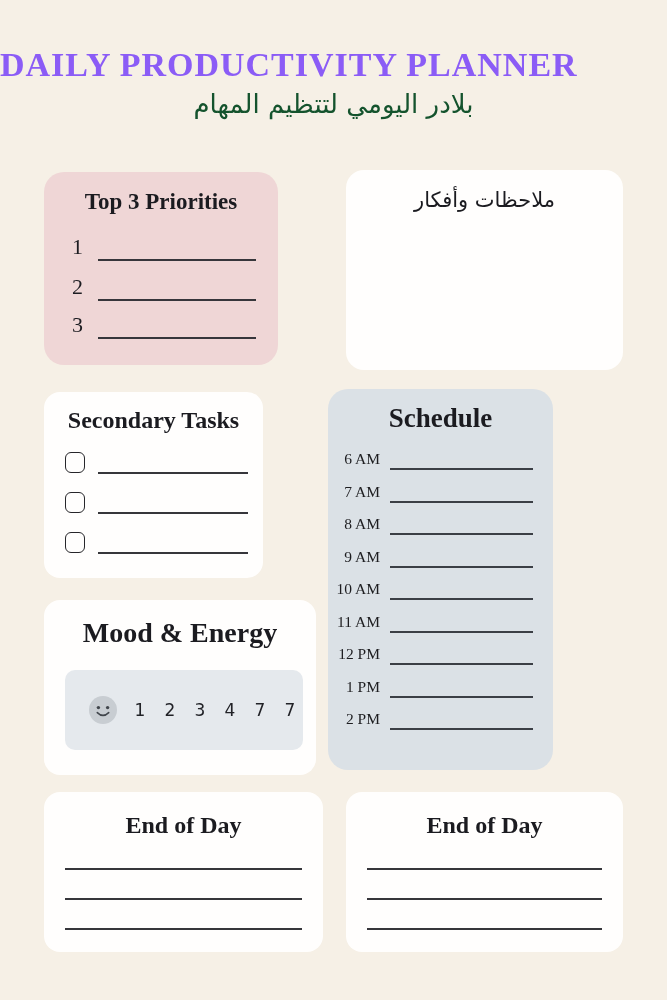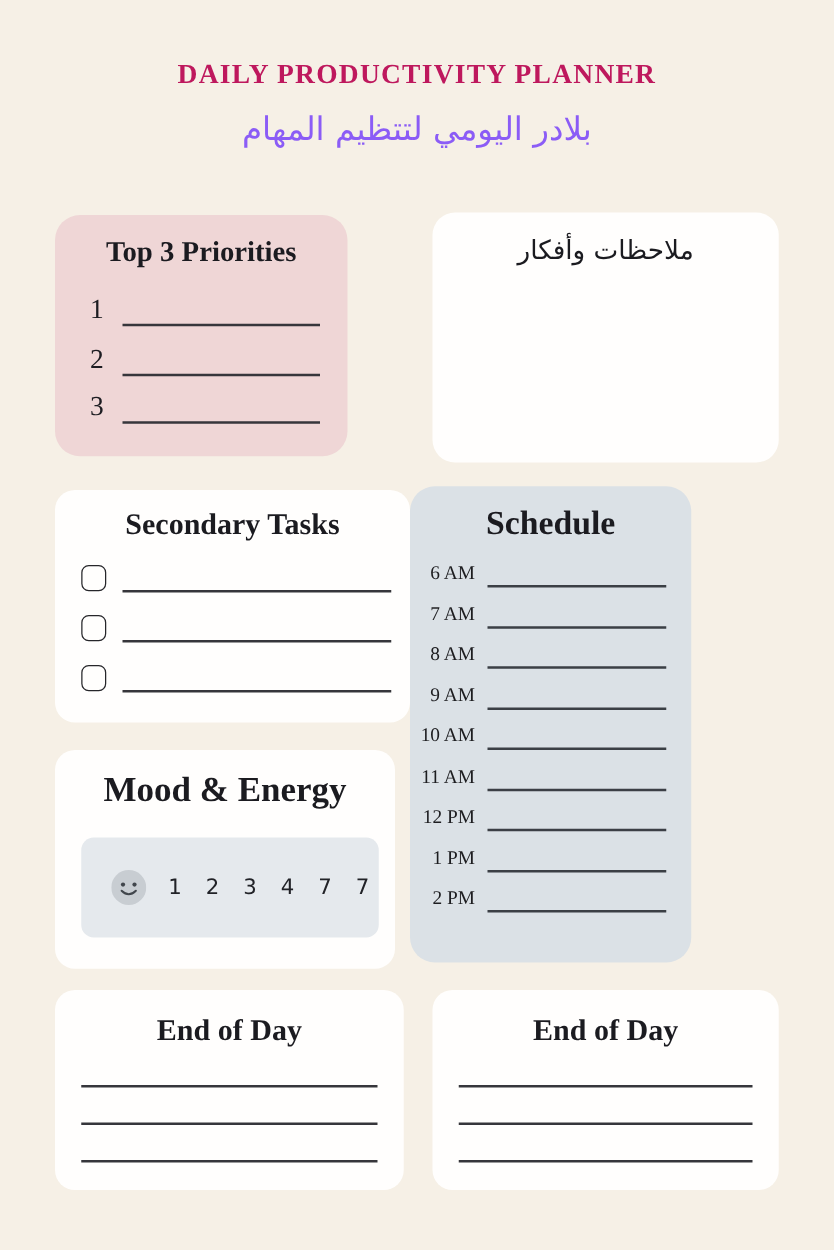--- a/index.html
+++ b/index.html
@@ -22,30 +22,29 @@
     font-family:"Liberation Serif", serif;
     color:var(--heading);
     position:relative;
     overflow:hidden;
   }
   .page{ position:absolute; inset:0; }
 
   
   .main-title{
     position:absolute; top:46px; left:0; right:0;
-    text-align:center;
     font-family:"Liberation Serif", serif;
-    font-size:22px; font-weight:700; letter-spacing:1px;
-    color:#be185d; margin:0;
+    font-size:34px; font-weight:700; letter-spacing:1px;
+    color:#8b5cf6; margin:0;
   }
   .main-subtitle{
     position:absolute; top:89px; left:0; right:0;
     text-align:center; direction:rtl;
     font-family:"DejaVu Sans", sans-serif;
-    font-size:26px; font-weight:400; color:#8b5cf6;
+    font-size:26px; font-weight:400; color:#14532d;
   }
 
   
   .card{ position:absolute; border-radius:18px; background:var(--card-bg); }
   .card h2{
     margin:0; text-align:center;
     font-family:"Liberation Serif", serif;
     font-weight:700; color:var(--heading);
   }
 
@@ -53,21 +52,21 @@
     background:var(--priorities-bg); border-radius:20px; }
   #card-priorities h2{ padding-top:17px; font-size:23px; }
   .prow{ position:absolute; left:26px; right:22px; height:30px; }
   .pnum{ position:absolute; left:2px; bottom:1px; font-size:22px; color:#1d1d22; }
   .pline{ position:absolute; left:28px; right:0; bottom:0; border-bottom:2px solid var(--line); }
 
   #card-notes{ left:346px; top:170px; width:277px; height:200px; }
   #card-notes h2{ padding-top:18px; font-size:21px; font-weight:400;
     font-family:"DejaVu Sans", sans-serif; direction:rtl; }
 
-  #card-tasks{ left:44px; top:392px; width:284px; height:186px; border-radius:16px; }
+  #card-tasks{ left:44px; top:392px; width:219px; height:186px; border-radius:16px; }
   #card-tasks h2{ padding-top:15px; font-size:24px; }
   .trow{ position:absolute; left:21px; right:15px; height:26px; }
   .tcb{ position:absolute; left:0; bottom:1px; width:20px; height:21px;
     border:1.5px solid #26262a; border-radius:6px; background:transparent; }
   .tline{ position:absolute; left:33px; right:0; bottom:0; border-bottom:2px solid var(--line); }
 
   #card-schedule{ left:328px; top:389px; width:225px; height:381px;
     background:var(--schedule-bg); border-radius:20px; }
   #card-schedule h2{ padding-top:14px; font-size:27px; }
   .srow{ position:absolute; left:8px; right:20px; height:26px; }

